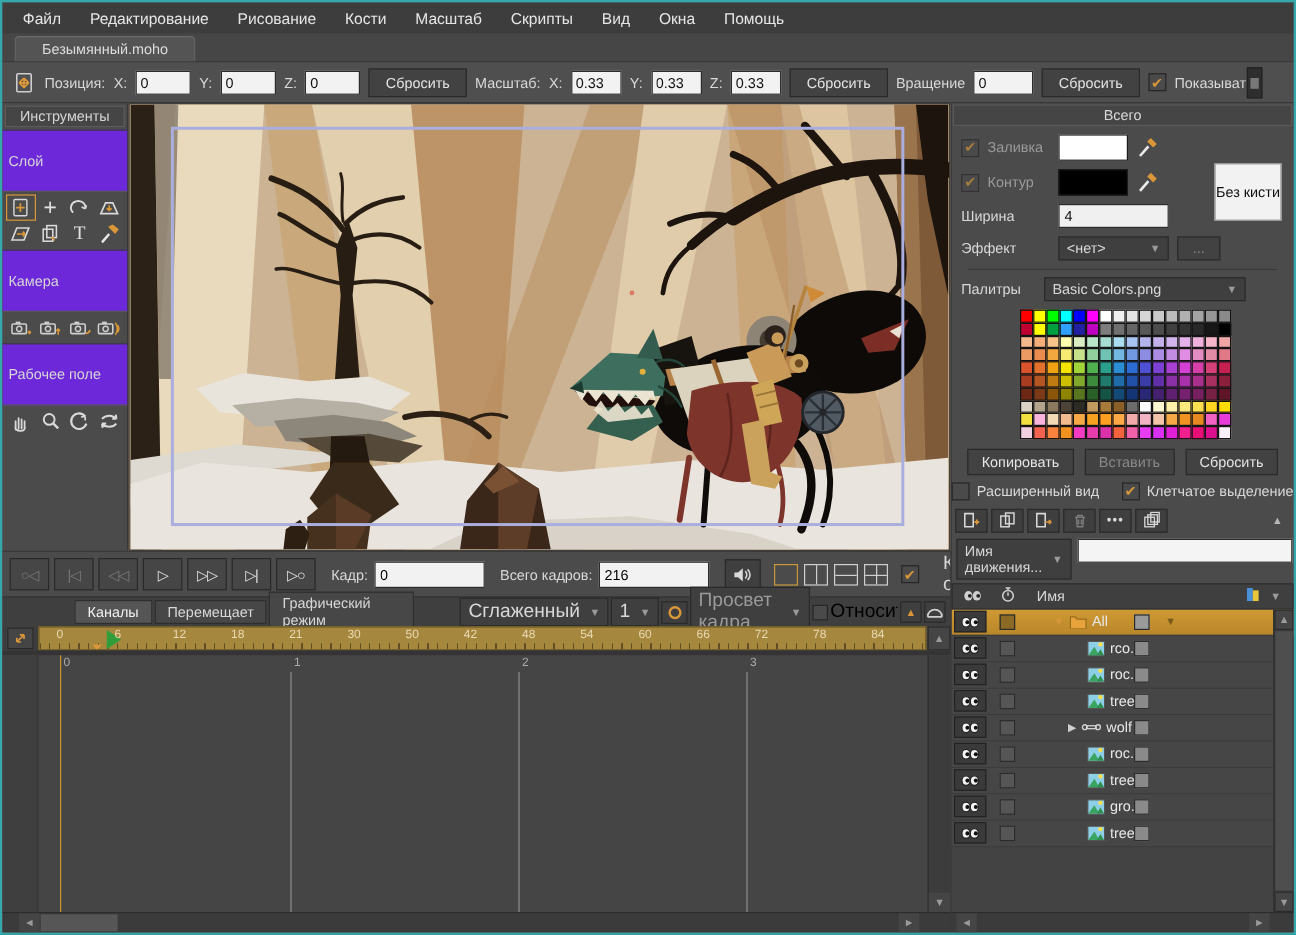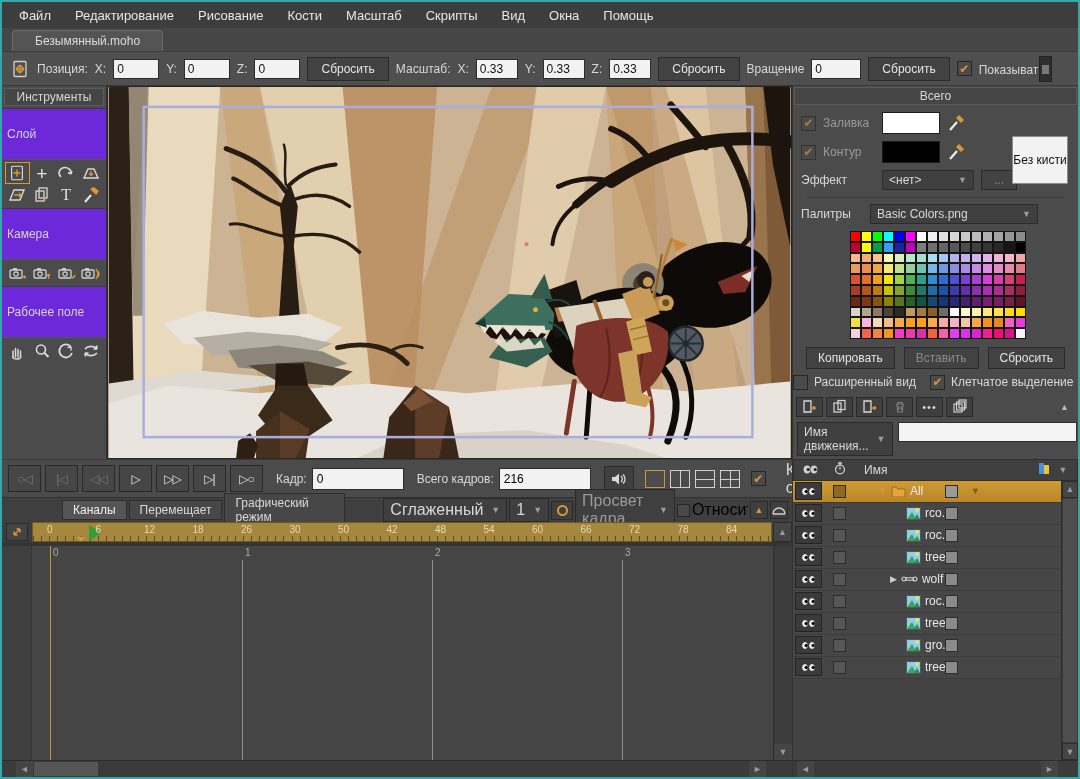--- a/index.html
+++ b/index.html
@@ -60,21 +60,21 @@
   .nobrush { position:absolute; right:10px; top:30px; width:56px; height:48px; background:#f2f2f2; border:1px solid #8a8a8a; color:#111; font-size:12px; display:flex; align-items:center; justify-content:center; text-align:center; line-height:1.25; }
   .winput { width:92px; height:20px; background:#f0f0f0; border:1px solid #2c2c2c; font-size:12px; padding:0 4px; color:#111; }
   .drop { background:#3f3f3f; border:1px solid #2a2a2a; color:#d8d8d8; display:inline-flex; align-items:center; justify-content:space-between; padding:2px 6px; gap:8px; }
   .drop .arr { color:#9a9a9a; font-size:9px; }
   .hr { border-top:1px solid #3a3a3a; margin:2px 6px 6px 6px; }
   .palgrid { margin:2px 0 6px 57px; width:178px; display:grid; grid-template-columns:repeat(16,11px); }
   .palgrid div { width:11px; height:10.8px; border:1px solid #141414; }
   .palbtns { display:flex; gap:9px; justify-content:center; margin:2px 0 6px 0; }
   .palbtns .btn { padding:3px 11px; }
   .btn.dis { color:#8a8a8a; }
-  .chkrow { display:flex; gap:14px; justify-content:flex-start; align-items:center; margin-bottom:5px; font-size:12px; }
+  .chkrow { display:flex; gap:14px; justify-content:space-between; align-items:center; margin-bottom:5px; font-size:12px; }
   .chkrow .g { display:flex; gap:6px; align-items:center; }
 
   
   .laytools { display:flex; align-items:center; gap:3px; padding:2px 3px; flex:0 0 auto; }
   .ibtn { width:27px; height:20px; background:#3f3f3f; border:1px solid #2a2a2a; display:inline-flex; align-items:center; justify-content:center; flex:0 0 auto; }
   .filterrow { display:flex; gap:5px; padding:3px 4px; flex:0 0 auto; }
   .filterrow .drop { width:150px; }
   .filterrow input { flex:1; height:20px; background:#f4f4f4; border:1px solid #2c2c2c; }
   .laycols { display:flex; align-items:center; height:22px; background:#3f3f3f; border:1px solid #2f2f2f; padding:0 2px; gap:2px; flex:0 0 auto; }
   .laylist { flex:1; position:relative; overflow:hidden; background:#434343; }
@@ -480,21 +480,21 @@
             </svg>
           </span>
           <div class="ruler" id="ruler">
             <div class="ticks"></div>
             <div class="playarrow"></div>
             <div class="zeromark"></div>
           <span class="num" style="left: 14px;">0</span>
               <span class="num" style="left: 62.5px;">6</span>
               <span class="num" style="left: 111px;">12</span>
               <span class="num" style="left: 159.5px;">18</span>
-              <span class="num" style="left: 208px;">26</span>
+              <span class="num" style="left: 208px;">21</span>
               <span class="num" style="left: 256.5px;">30</span>
               <span class="num" style="left: 305px;">50</span>
               <span class="num" style="left: 353.5px;">42</span>
               <span class="num" style="left: 402px;">48</span>
               <span class="num" style="left: 450.5px;">54</span>
               <span class="num" style="left: 499px;">60</span>
               <span class="num" style="left: 547.5px;">66</span>
               <span class="num" style="left: 596px;">72</span>
               <span class="num" style="left: 644.5px;">78</span>
               <span class="num" style="left: 693px;">84</span>
@@ -538,20 +538,24 @@
           </svg>
         </div>
         <div class="srow">
           <span class="chk" style="opacity:.65">✔</span>
           <span class="dim" style="width:52px">Контур</span>
           <span class="swatch" style="background:#000000"></span>
           <svg width="18" height="18" viewBox="0 0 18 18">
             <path d="M3,16 L10,8" stroke="#ececec" stroke-width="2.2"></path>
             <path d="M9,4 l5,5 3,-3 -5,-5 Z" fill="#d9973a"></path>
           </svg>
+        </div>
+        <div class="srow">
+          <span style="width:74px">Ширина</span>
+          <input class="winput" value="4" style="">
         </div>
         <div class="srow">
           <span style="width:74px">Эффект</span>
           <span class="drop" style="width:92px">
             <span>&lt;нет&gt;</span>
             <span class="arr">▼</span>
           </span>
           <button class="btn dis" style="padding:2px 12px">...</button>
         </div>
         <div class="nobrush">Без кисти</div>

